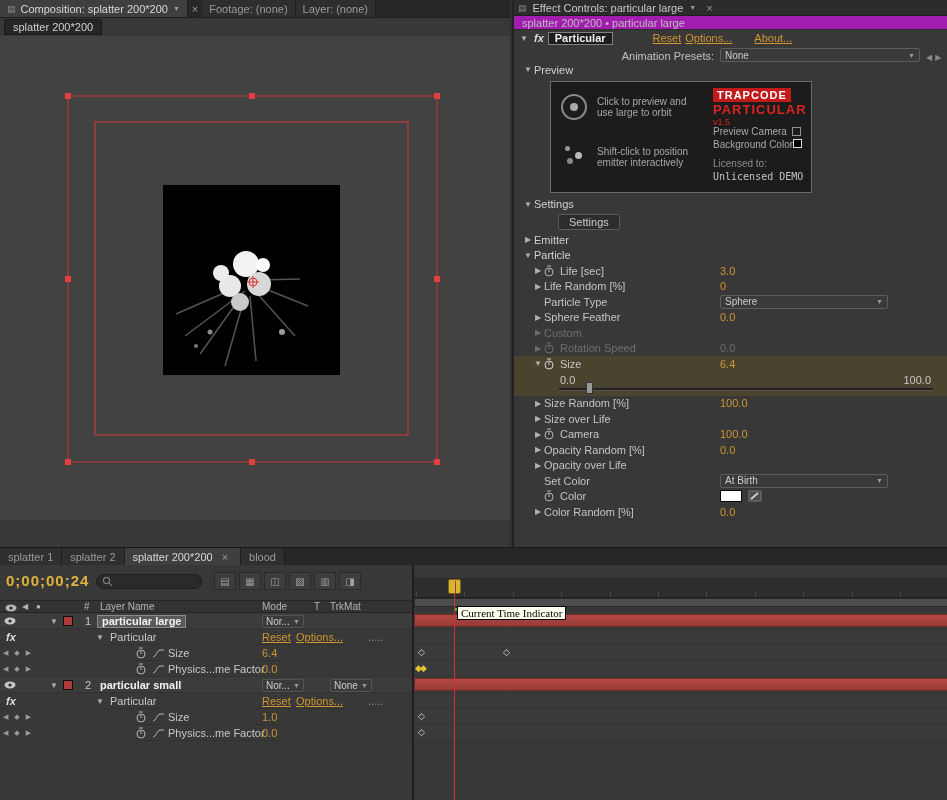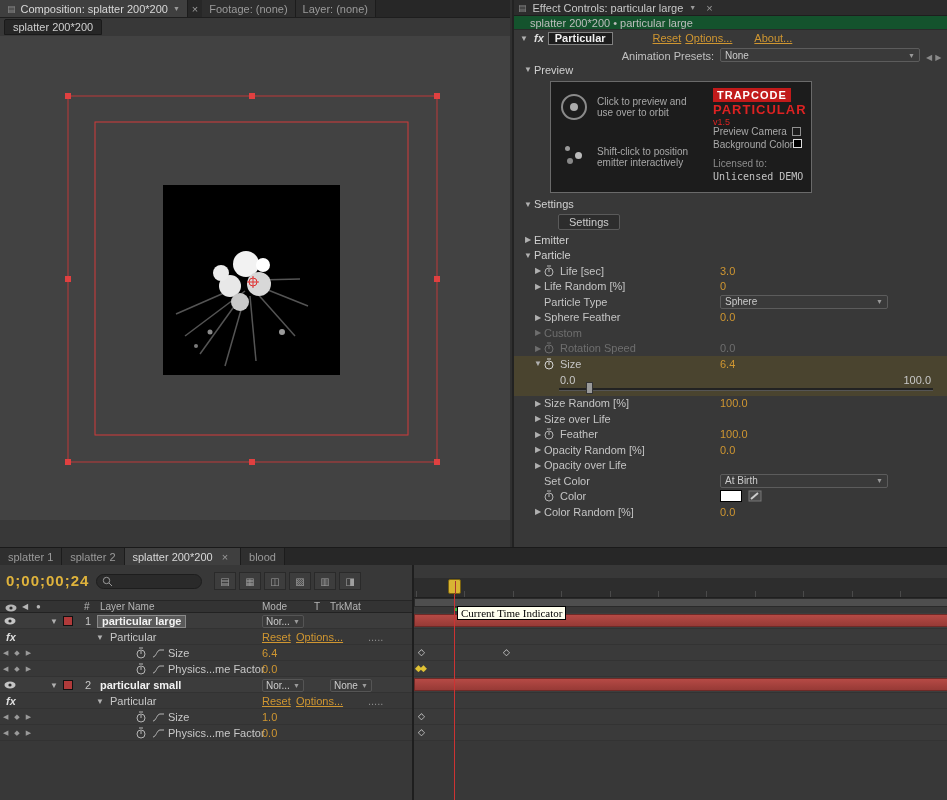--- a/index.html
+++ b/index.html
@@ -30,21 +30,21 @@
 #comp-tabrow{height:18px;background:#383838;display:flex;align-items:center;padding-left:4px}
 .comptab{background:#262626;border:1px solid #1a1a1a;color:#cfcfcf;padding:1px 8px;border-radius:2px 2px 0 0;cursor:pointer}
 #viewport{left:0;top:36px;width:510px;height:484px;background:#424242}
 #comp-toolbar{left:0;top:520px;width:510px;height:22px;background:#333;display:flex;align-items:center;gap:6px;padding:0 4px;border-top:1px solid #222;overflow:hidden;white-space:nowrap}
 .tbico{color:#a8a8a8;font-size:11px;cursor:pointer;padding:0 2px}
 .tbdd{display:flex;align-items:center;gap:4px;background:#3a3a3a;border:1px solid #555;border-radius:2px;padding:1px 4px;cursor:pointer}
 .tsep{width:1px;height:14px;background:#222;flex:none}
 
 #fx-panel{left:512px;top:0;width:435px;height:547px;background:#383838;border-left:2px solid #222}
 #fx-title{height:16px;background:#2c2c2c;display:flex;align-items:center;gap:6px;padding:0 4px;border-bottom:1px solid #1e1e1e}
-#fx-crumb{height:14px;background:#14532d;display:flex;align-items:center;padding:0 16px;color:#bdbdbd;border-bottom:1px solid #2a2a2a}
+#fx-crumb{height:14px;background:#a21caf;display:flex;align-items:center;padding:0 8px;color:#bdbdbd;border-bottom:1px solid #2a2a2a}
 .fxrow{height:15.5px;display:flex;align-items:center;padding-left:18px}
 .fxrow .plabel{width:160px;color:#c4c4c4;flex:none}
 .fxrow.nostop .plabel{width:176px}
 .sw{width:16px;flex:none;display:flex;justify-content:flex-start}
 .pval{cursor:ew-resize}
 .hdr{padding-left:8px;color:#d0d0d0}
 .hl{background:#4a442f}
 #fx-header{height:16px;display:flex;align-items:center;padding:0 4px;gap:4px}
 .fxname{background:#1d1d1d;border:1px solid #808080;color:#f0f0f0;font-weight:bold;padding:0 6px;height:13px;display:flex;align-items:center}
 .fxbadge{font-style:italic;font-weight:bold;color:#ddd}
@@ -230,21 +230,21 @@
       <span>Preview</span>
     </div>
 
     <div id="preview-box">
 
       <div class="abs" style="left:10px;top:12px;width:26px;height:26px;border:2px solid #8a8a8a;border-radius:50%">
         <div class="abs" style="left:7px;top:7px;width:8px;height:8px;background:#aaa;border-radius:50%"></div>
       </div>
       <div class="abs" style="left:46px;top:14px;line-height:11px">
         <div>Click to preview and</div>
-        <div>use over to orbit</div>
+        <div>use large to orbit</div>
       </div>
 
       <div class="abs" style="left:12px;top:62px;width:24px;height:24px">
         <div class="abs" style="left:2px;top:2px;width:5px;height:5px;background:#999;border-radius:50%"></div>
         <div class="abs" style="left:12px;top:8px;width:7px;height:7px;background:#bbb;border-radius:50%"></div>
         <div class="abs" style="left:4px;top:14px;width:6px;height:6px;background:#888;border-radius:50%"></div>
       </div>
       <div class="abs" style="left:46px;top:64px;line-height:11px">
         <div>Shift-click to position</div>
         <div>emitter interactively</div>
@@ -359,21 +359,21 @@
     </div>
     <div class="fxrow">
       <span class="tw c"></span>
       <span class="sw ic">
           <svg width="10" height="12">
             <circle cx="5" cy="7" r="4" fill="none" stroke="#b5b5b5"></circle>
             <line x1="5" y1="7" x2="5" y2="4" stroke="#b5b5b5"></line>
             <line x1="3" y1="1" x2="7" y2="1" stroke="#b5b5b5"></line>
           </svg>
         </span>
-      <span class="plabel">Feather</span>
+      <span class="plabel">Camera</span>
       <span class="gold pval">100.0</span>
     </div>
     <div class="fxrow nostop">
       <span class="tw c"></span>
       <span class="plabel">Opacity Random [%]</span>
       <span class="gold pval">0.0</span>
     </div>
     <div class="fxrow nostop">
       <span class="tw c"></span>
       <span class="plabel">Opacity over Life</span>

